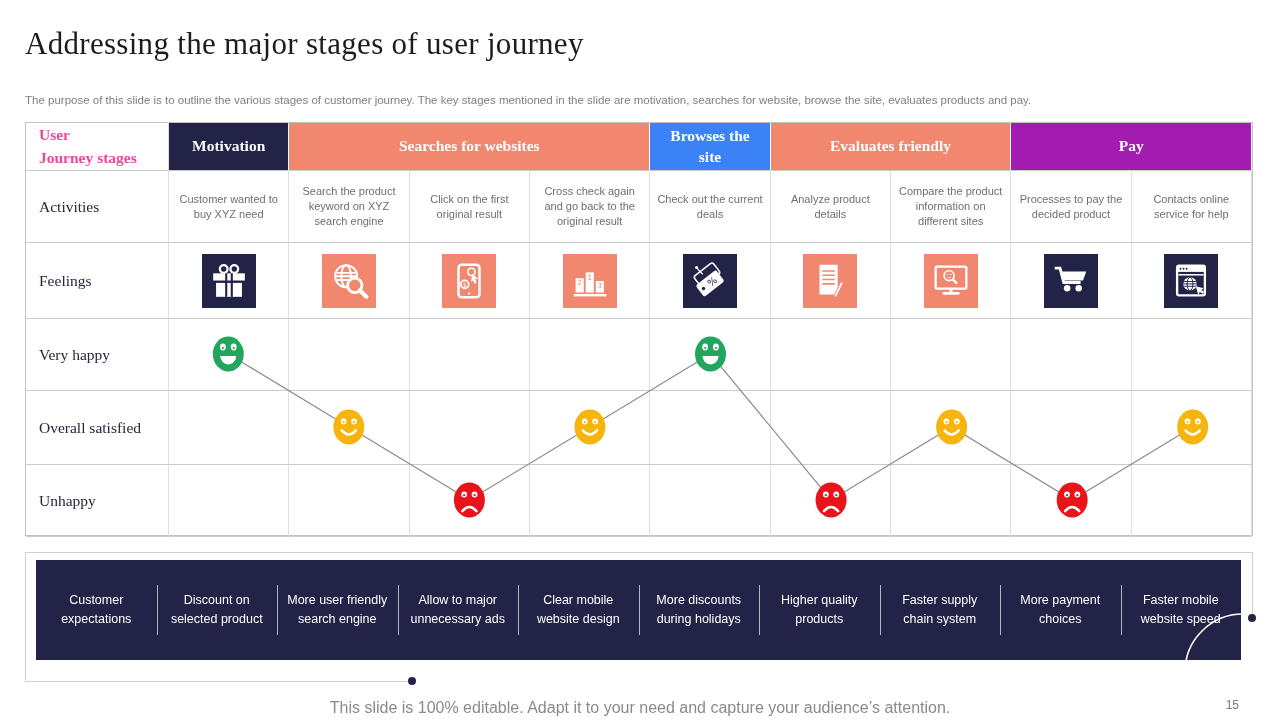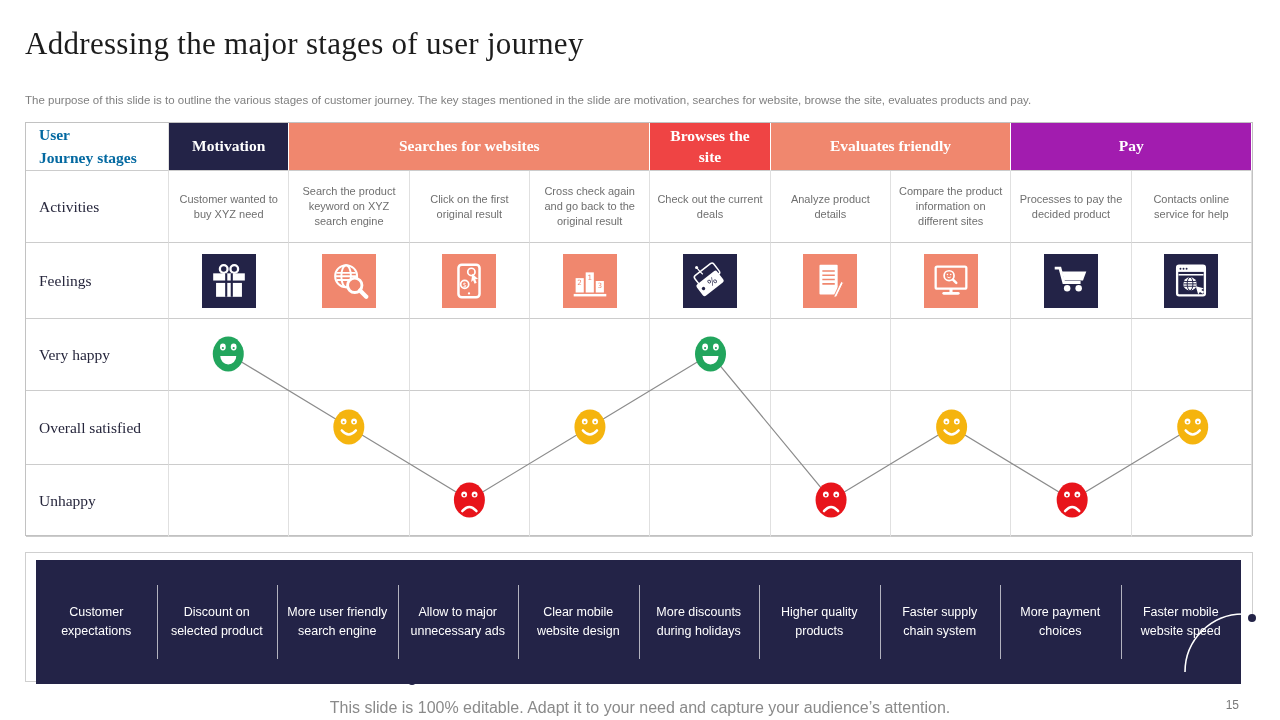--- a/index.html
+++ b/index.html
@@ -10,36 +10,36 @@
   .subtitle{position:absolute;left:25px;top:94px;margin:0;font-size:11.5px;color:#7f7f7f;}
   .journey-table{position:absolute;left:25px;top:122px;width:1228px;height:414px;
          display:grid;grid-template-columns:143px repeat(9,1fr);
          grid-template-rows:48px 72px 76px 72px 74px 72px;
          border:1px solid #c2c2c2;box-sizing:border-box;background:#fff;}
   .cell{border-right:1px solid #e0e0e0;border-bottom:1px solid #cccccc;box-sizing:border-box;
         display:flex;align-items:center;justify-content:center;}
   .h-cell{font-family:"Liberation Serif",serif;font-weight:bold;color:#fff;font-size:15.5px;
         text-align:center;line-height:1.3;border-right:1px solid #fff;padding:0 14px;}
   .corner{flex-direction:column;align-items:flex-start;justify-content:center;padding-left:13px;
-        font-family:"Liberation Serif",serif;font-weight:bold;font-size:15.5px;color:#0369a1;line-height:1.45;}
+        font-family:"Liberation Serif",serif;font-weight:bold;font-size:15.5px;color:#ec4899;line-height:1.45;}
   .row-label{justify-content:flex-start;padding-left:13px;font-family:"Liberation Serif",serif;
         font-weight:normal;font-size:15.5px;color:#26263c;}
   .activity{font-size:11px;color:#6f6f6f;line-height:1.35;padding:4px 7px;text-align:center;}
   .tile{width:54px;height:54px;display:flex;align-items:center;justify-content:center;}
   .tile svg{width:46px;height:46px;display:block;}
   .emotion-overlay{position:absolute;left:168px;top:318px;pointer-events:none;}
   .fline{position:absolute;background:#cfcfcf;}
   .frame-top{left:25px;top:552px;width:1228px;height:1px;}
   .frame-left{left:25px;top:552px;width:1px;height:130px;}
   .frame-right{left:1252px;top:552px;width:1px;height:66px;}
   .frame-bottom{left:25px;top:681px;width:387px;height:1px;}
   .dot{position:absolute;width:8px;height:8px;border-radius:50%;background:#232347;}
   .dot-bottom{left:408px;top:677px;}
   .dot-right{left:1248px;top:614px;}
-  .expect-bar{position:absolute;left:36px;top:560px;width:1205px;height:124px;background:#232347;
+  .expect-bar{position:absolute;left:36px;top:560px;width:1205px;height:100px;background:#232347;
         display:flex;align-items:stretch;}
   .exp-item{flex:1;position:relative;color:#fff;font-size:12.5px;line-height:1.55;text-align:center;
         padding:0 9px;display:flex;align-items:center;justify-content:center;}
   .exp-item + .exp-item::before{content:"";position:absolute;left:0;top:25px;bottom:25px;width:1px;
         background:rgba(255,255,255,.65);}
   .corner-arc{position:absolute;left:1183px;top:612px;pointer-events:none;}
   .footer{position:absolute;left:0;right:0;top:699px;margin:0;text-align:center;font-size:16px;color:#8a8a8a;}
   .page-number{position:absolute;right:41px;top:698px;font-size:12px;color:#7a7a7a;}
 </style>
 </head>
@@ -135,21 +135,21 @@
   <h1 class="title">Addressing the major stages of user journey</h1>
   <p class="subtitle">The purpose of this slide is to outline the various stages of customer journey. The key stages mentioned in the slide are motivation, searches for website, browse the site, evaluates products and pay.</p>
 
   <div class="journey-table" id="journeyTable">
       <div class="cell corner">
         <div>User</div>
         <div>Journey stages</div>
       </div>
       <div class="cell h-cell" style="grid-column: span 1; background: rgb(35, 35, 71);">Motivation</div>
       <div class="cell h-cell" style="grid-column: span 3; background: rgb(240, 135, 110);">Searches for websites</div>
-      <div class="cell h-cell" style="grid-column: span 1; background: #ef4444;">Browses the site</div>
+      <div class="cell h-cell" style="grid-column: span 1; background: #3b82f6;">Browses the site</div>
       <div class="cell h-cell" style="grid-column: span 2; background: rgb(240, 135, 110);">Evaluates friendly</div>
       <div class="cell h-cell" style="grid-column: span 2; background: #a21caf;">Pay</div>
       <div class="cell row-label">Activities</div>
       <div class="cell activity">Customer wanted to buy XYZ need</div>
       <div class="cell activity">Search the product keyword on XYZ search engine</div>
       <div class="cell activity">Click on the first original result</div>
       <div class="cell activity">Cross check again and go back to the original result</div>
       <div class="cell activity">Check out the current deals</div>
       <div class="cell activity">Analyze product details</div>
       <div class="cell activity">Compare the product information on different sites</div>

